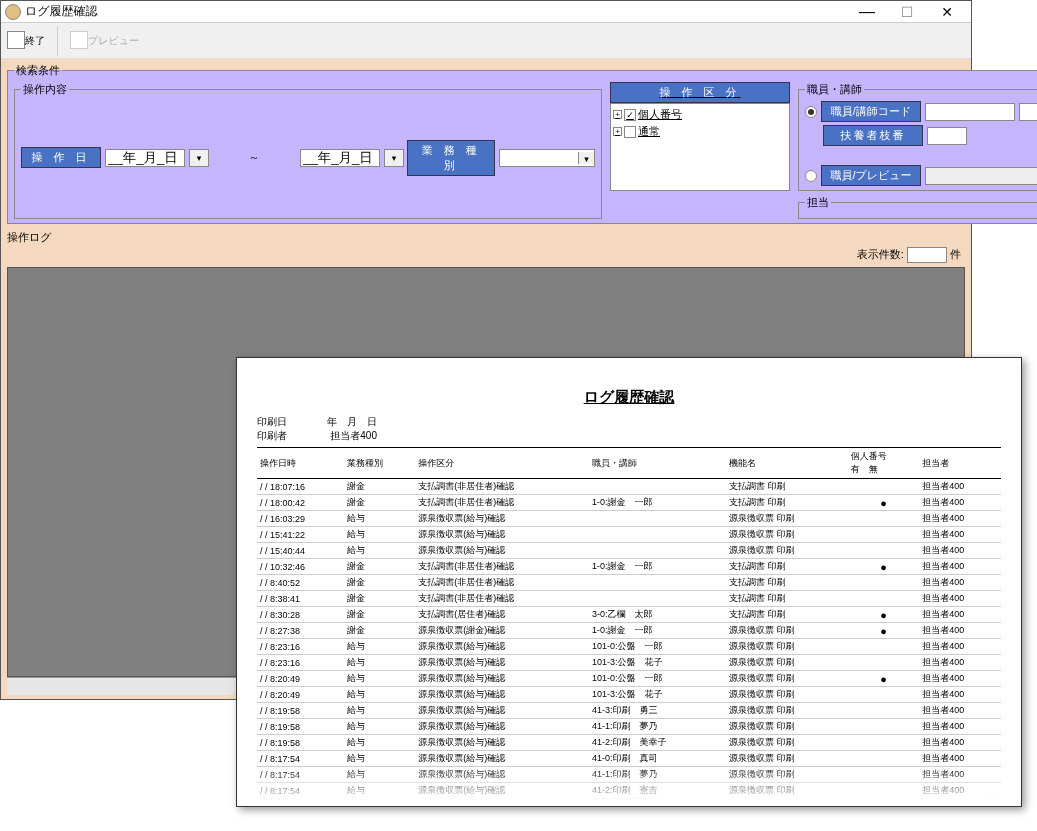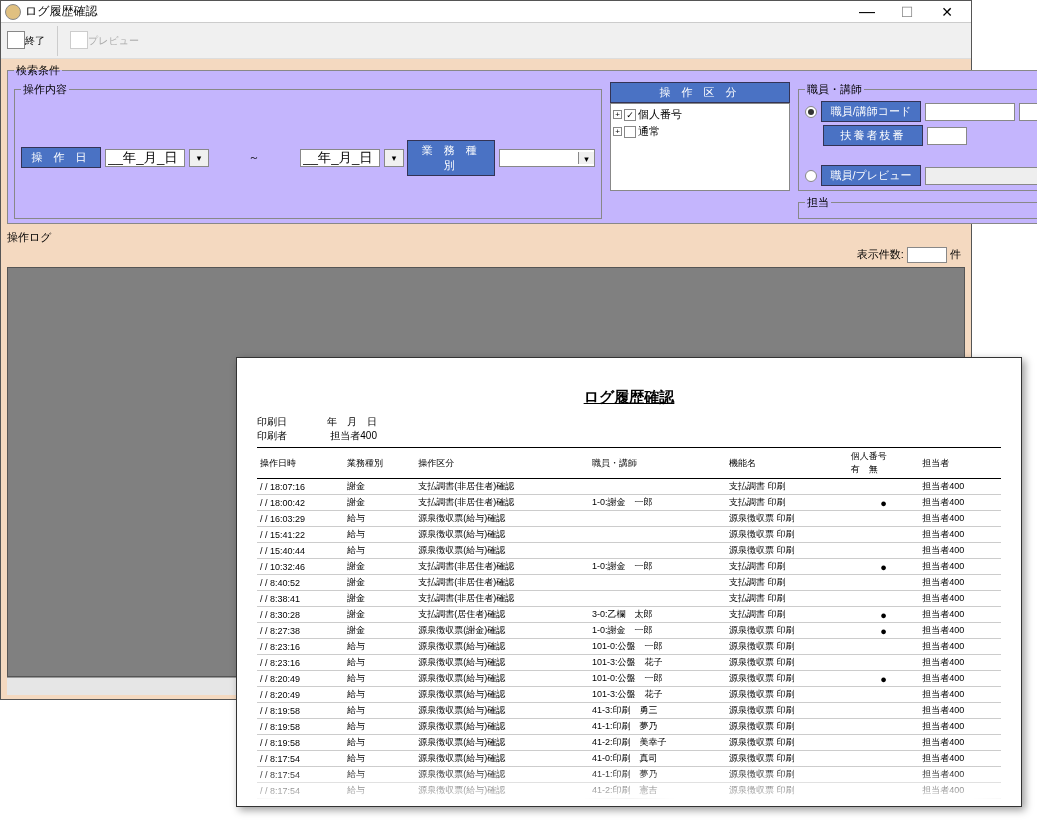--- a/index.html
+++ b/index.html
@@ -121,21 +121,21 @@
             </div>
             <div class="row">
               <span class="label-btn">業 務 種 別</span>
               <div class="combo" style="width:104px;">
                   <span style="flex:1"></span>
                   <span class="dd"></span>
                 </div>
             </div>
           </fieldset>
 
-          <div class="ops-col2" style="display:flex;flex-direction:column;">
+          <div class="ops-col2" style="display:flex;flex-direction:column;text-decoration:underline;">
             <span class="label-btn wide">操 作 区 分</span>
             <div class="tree-box">
               <div class="tree-item">
                 <span class="tree-exp">+</span>
                 <span class="checkbox">✓</span>
                 <span>個人番号</span>
               </div>
               <div class="tree-item">
                 <span class="tree-exp">+</span>
                 <span class="checkbox"></span>

